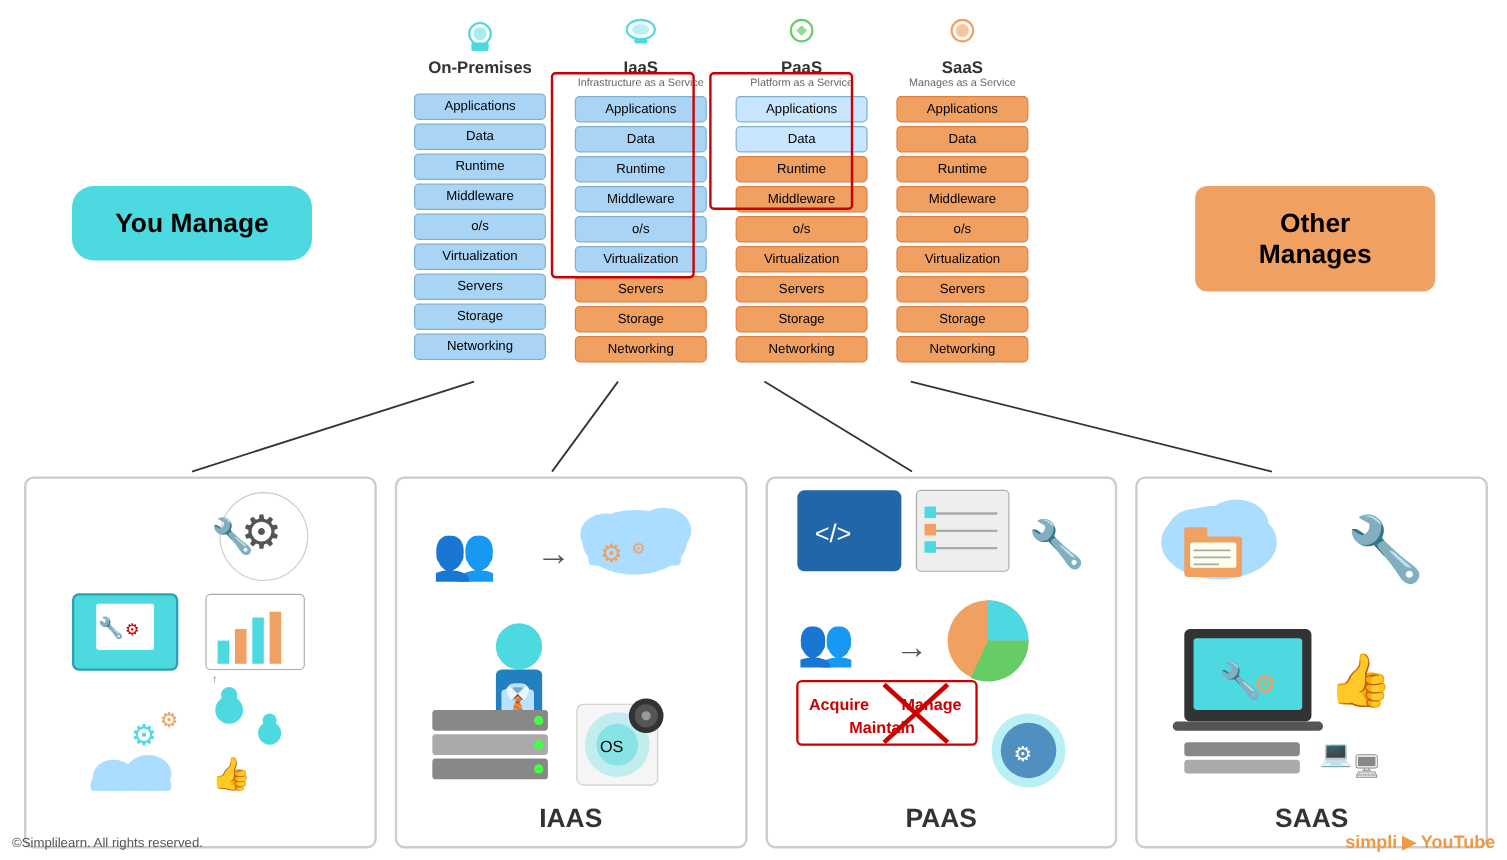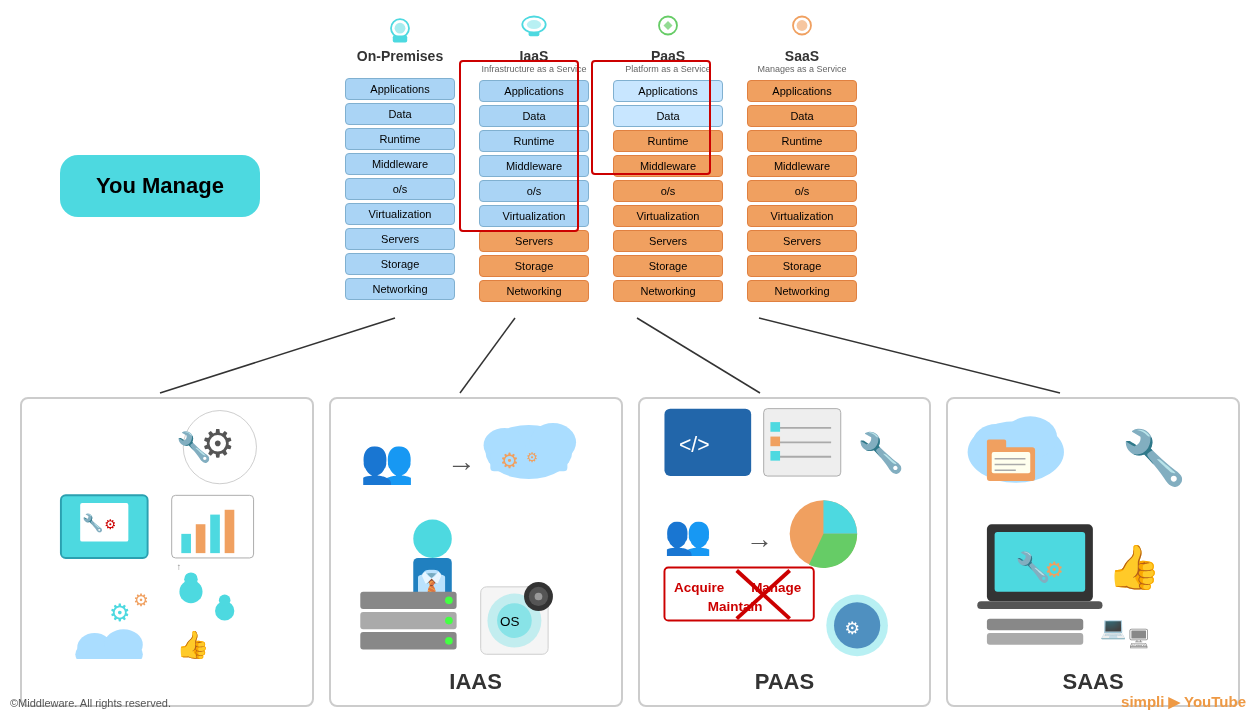--- a/index.html
+++ b/index.html
@@ -190,20 +190,23 @@
   </style>
 </head>
 <body>
 
 <div class="main-container">
 
   <div class="you-manage">
     <span>You Manage</span>
   </div>
 
+  <div class="other-manages">
+    <span>Other Manages</span>
+  </div>
 
   <div class="columns-area">
 
     <div class="column">
       <div class="column-header">
 
         <svg class="col-icon-svg" viewBox="0 0 40 40">
           <circle cx="20" cy="18" r="10" fill="none" stroke="#4dd9e0" stroke-width="2"></circle>
           <rect x="12" y="26" width="16" height="8" rx="2" fill="#4dd9e0"></rect>
           <circle cx="20" cy="18" r="6" fill="#4dd9e0" opacity="0.5"></circle>
@@ -456,20 +459,20 @@
         <text x="175" y="255" font-size="20" fill="#888">🖥</text>
       </svg>
       <div class="bottom-box-label">
         <span>SAAS</span>
       </div>
     </div>
 
   </div>
 
   <div class="watermark">
-    <span>©Middleware. All rights reserved.</span>
+    <span>©Simplilearn. All rights reserved.</span>
   </div>
 
   <div class="simplylearn-logo">
     <span>simpli ▶ YouTube</span>
   </div>
 
 </div>
 
 </body></html>

